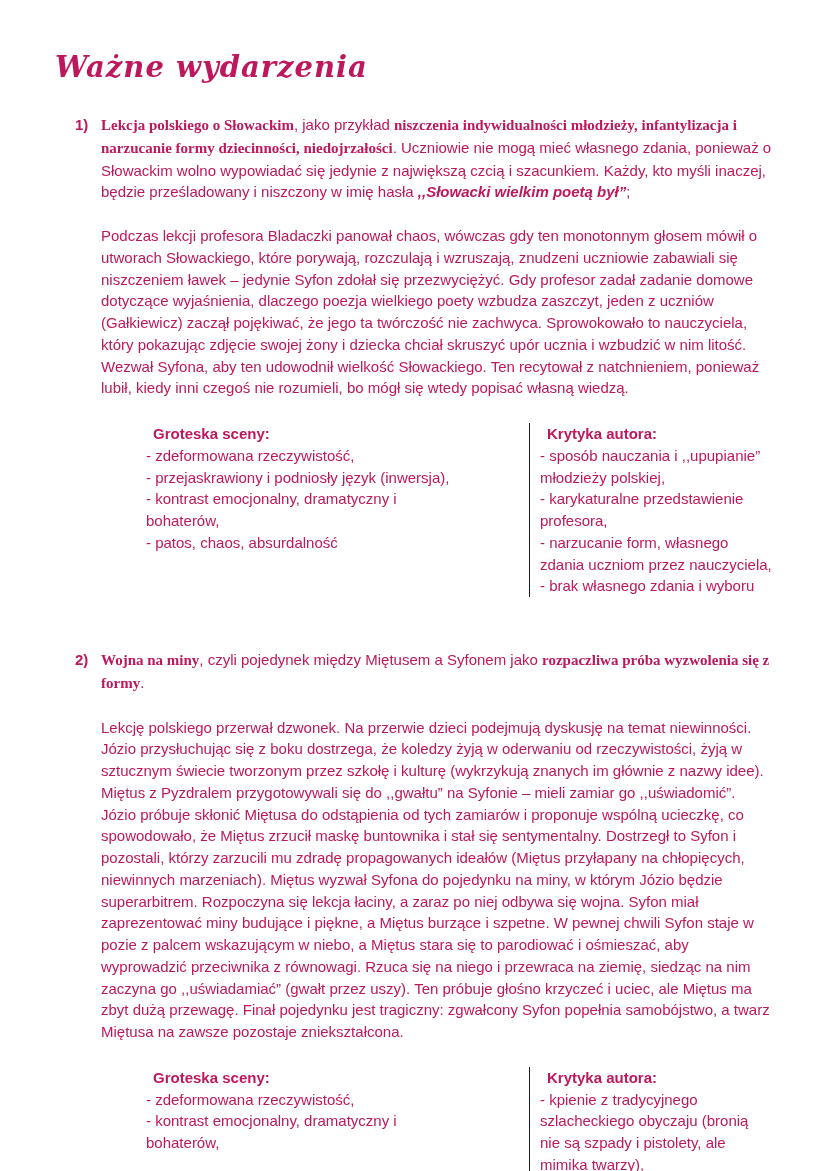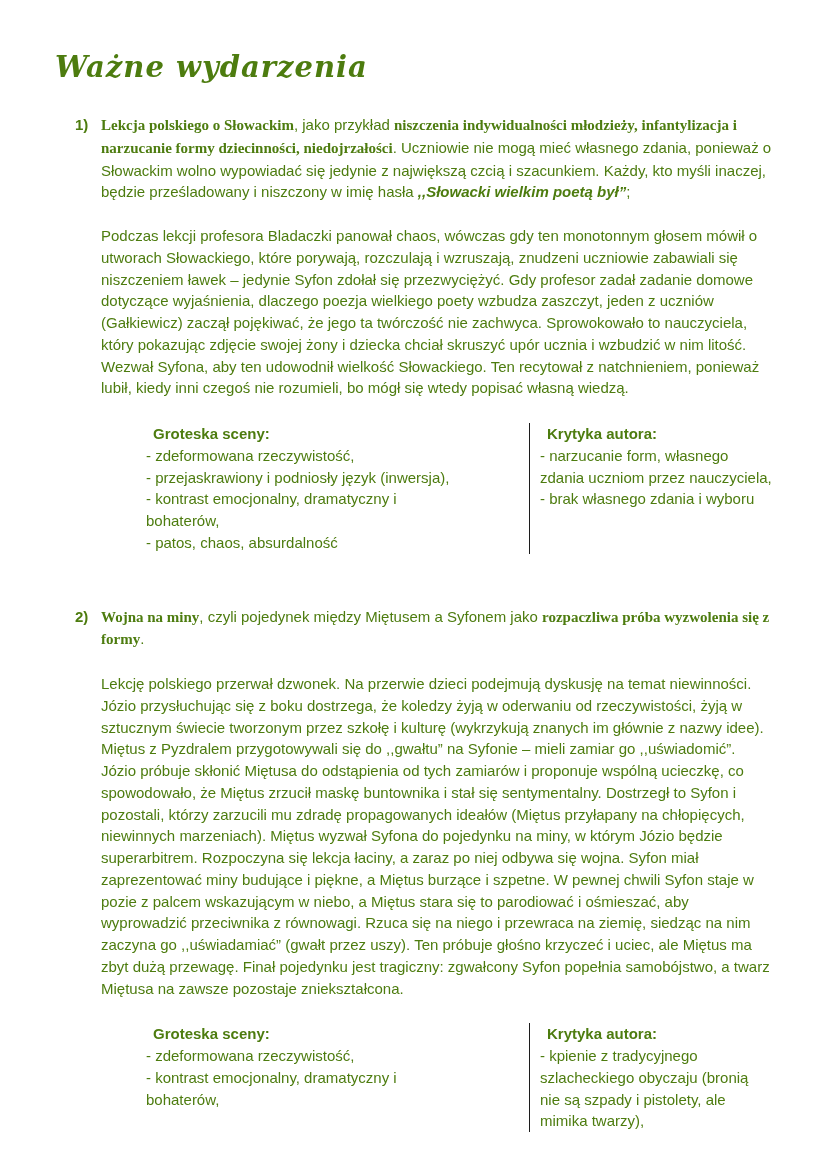--- a/index.html
+++ b/index.html
@@ -7,21 +7,21 @@
     position: relative;
     width: 828px;
     height: 1171px;
     margin: 0 auto;
     background: #ffffff;
     box-sizing: border-box;
     padding: 46px 56px 20px 55px;
     font-family: "Liberation Sans", sans-serif;
     font-size: 15px;
     line-height: 1.45;
-    color: #4d7c0f;
+    color: #be185d;
     overflow: hidden;
   }
   .title {
     font-family: "DejaVu Serif", serif;
     font-style: italic;
     font-weight: bold;
     font-size: 29px;
     letter-spacing: 1px;
     margin: 0 0 26px 0;
   }
@@ -57,20 +57,22 @@
         <div class="two-col">
           <div class="col col-left">
             <p class="col-header">Groteska sceny:</p>
             <p class="col-item">- zdeformowana rzeczywistość,</p>
             <p class="col-item">- przejaskrawiony i podniosły język (inwersja),</p>
             <p class="col-item">- kontrast emocjonalny, dramatyczny i bohaterów,</p>
             <p class="col-item">- patos, chaos, absurdalność</p>
           </div>
           <div class="col col-right">
             <p class="col-header">Krytyka autora:</p>
+            <p class="col-item">- sposób nauczania i ,,upupianie” młodzieży polskiej,</p>
+            <p class="col-item">- karykaturalne przedstawienie profesora,</p>
             <p class="col-item">- narzucanie form, własnego zdania uczniom przez nauczyciela,</p>
             <p class="col-item">- brak własnego zdania i wyboru</p>
           </div>
         </div>
       </div>
     </div>
   </div>
 
   <div class="section">
     <div class="item-row">

